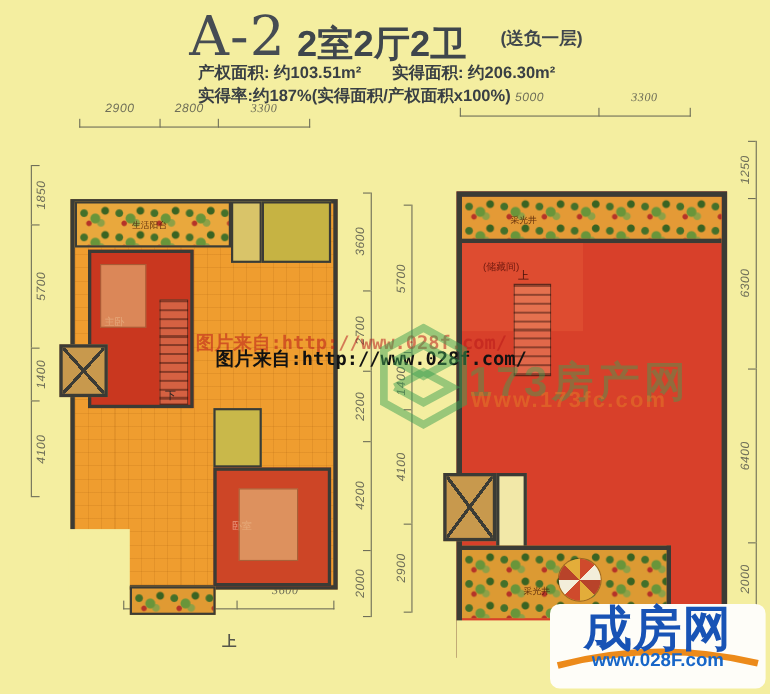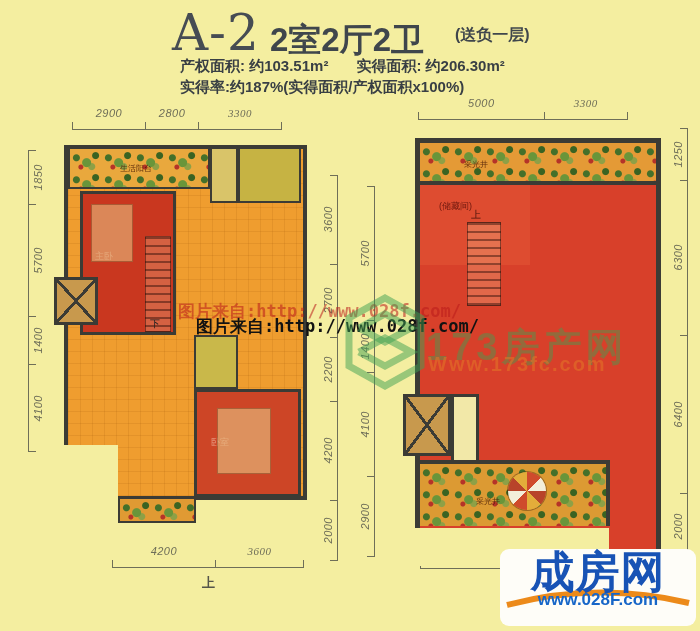--- a/index.html
+++ b/index.html
@@ -19,40 +19,40 @@
 
   
   .hdr-unit{position:absolute;left:172px;top:4px;font-family:"DejaVu Serif",serif;
     font-weight:normal;font-size:50px;color:#464c53;letter-spacing:1px;}
   .hdr-layout{position:absolute;left:270px;top:18px;font-weight:bold;font-size:33px;color:#3f464c;}
   .hdr-note{position:absolute;left:455px;top:25px;font-weight:bold;font-size:16px;color:#3f464c;}
   .hdr-line2{position:absolute;left:180px;top:57px;font-weight:bold;font-size:15px;color:#393f44;display:flex;gap:28px;}
   .hdr-line3{position:absolute;left:180px;top:78px;font-weight:bold;font-size:15px;color:#393f44;}
 
   
-  .hchain{position:absolute;display:flex;height:22px;align-items:flex-end;}
+  .hchain{position:absolute;display:flex;height:22px;align-items:flex-start;}
   .hchain .seg{position:relative;height:8px;border-bottom:1px solid var(--dim);border-left:1px solid var(--dim);}
   .hchain .seg:last-child{border-right:1px solid var(--dim);font-family:Liberation Serif, serif;}
   .hchain .dimlab{position:absolute;bottom:10px;left:50%;transform:translateX(-50%);}
   .vchain{position:absolute;display:flex;flex-direction:column;width:16px;}
   .vchain .seg{position:relative;flex-grow:1;display:flex;align-items:center;}
   .vchain.labels-left .seg{justify-content:flex-end;border-right:1px solid var(--dim);}
   .vchain.labels-left .seg::before{content:"";position:absolute;right:0;top:0;width:7px;height:1px;background:var(--dim);}
   .vchain.labels-left .seg:last-child::after{content:"";position:absolute;right:0;bottom:0;width:7px;height:1px;background:var(--dim);}
   .vchain.labels-right .seg{justify-content:flex-start;border-left:1px solid var(--dim);}
   .vchain.labels-right .seg::before{content:"";position:absolute;left:0;top:0;width:7px;height:1px;background:var(--dim);}
   .vchain.labels-right .seg:last-child::after{content:"";position:absolute;left:0;bottom:0;width:7px;height:1px;background:var(--dim);}
   .vchain .dimlab{writing-mode:vertical-rl;transform:rotate(180deg);}
   .vchain.labels-left .dimlab{margin-right:3px;}
   .vchain.labels-right .dimlab{margin-left:3px;}
   .dimlab{font-size:11px;font-style:italic;color:var(--dim);letter-spacing:.5px;white-space:nowrap;}
   .entry-mark{position:absolute;font-size:13px;color:#55554a;font-weight:bold;}
 
   
-  .plan{position:absolute;z-index:2;}
+  .plan{position:absolute;z-index:2;margin-top:36px;}
   .room{position:absolute;border:3px solid var(--wall);}
   .tiles{background-image:
       repeating-linear-gradient(0deg, rgba(140,70,0,.12) 0 1px, transparent 1px 12px),
       repeating-linear-gradient(90deg, rgba(140,70,0,.12) 0 1px, transparent 1px 12px);}
   .room-label{position:absolute;font-size:9px;color:rgba(70,25,5,.85);white-space:nowrap;}
   .plants{background-image:
       radial-gradient(circle at 20% 40%, #44702a 0 3px, transparent 4px),
       radial-gradient(circle at 52% 62%, #69953a 0 4px, transparent 5px),
       radial-gradient(circle at 80% 30%, #3a6322 0 3px, transparent 4px),
       radial-gradient(circle at 68% 80%, #8ea046 0 3px, transparent 4px),

